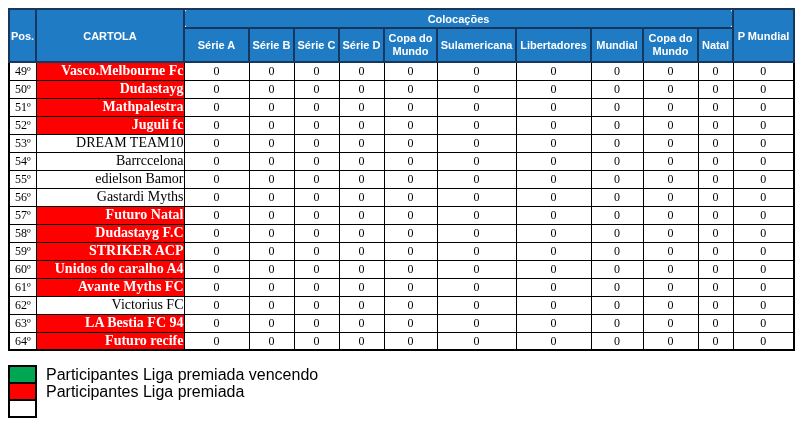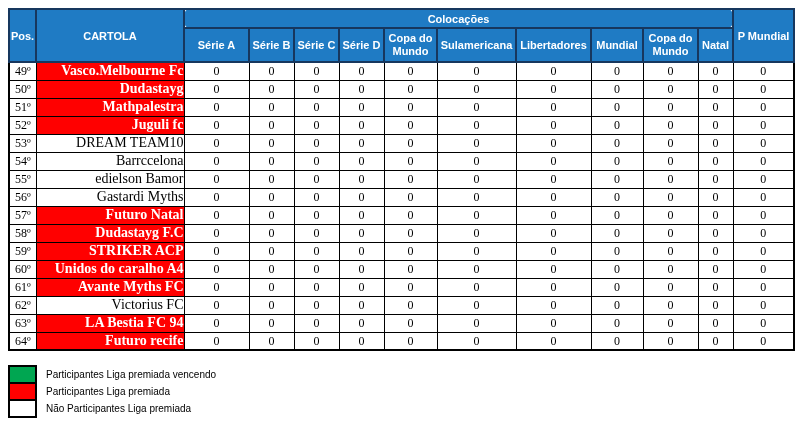--- a/index.html
+++ b/index.html
@@ -34,21 +34,21 @@
     background:var(--premiada-red); color:#ffffff; font-weight:bold;
   }
   
   .legend { position:absolute; left:8px; top:365px; }
   .legend-row { display:flex; align-items:center; height:19px; position:relative; }
   .legend-row + .legend-row { margin-top:-2px; }
   .swatch {
     width:25px; height:15px; border:2px solid #000000; flex:0 0 auto;
     background:#fff;
   }
-  .legend-label { margin-left:9px; font-size:10px; white-space:nowrap; }
+  .legend-label { margin-left:9px; font-size:16px; white-space:nowrap; }
 </style>
 </head>
 <body>
 
 <table class="sheet">
   <colgroup id="cols">
       <col style="width: 27px;">
       <col style="width: 148px;">
       <col style="width: 65px;">
       <col style="width: 45px;">
@@ -330,15 +330,14 @@
   <div class="legend-row">
     <span class="swatch" style="background: rgb(0, 166, 81);"></span>
     <span class="legend-label">Participantes Liga premiada vencendo</span>
   </div>
   <div class="legend-row">
     <span class="swatch" style="background: rgb(255, 0, 0);"></span>
     <span class="legend-label">Participantes Liga premiada</span>
   </div>
   <div class="legend-row">
     <span class="swatch" style="background: rgb(255, 255, 255);"></span>
-    <span class="legend-label">Não Participantes Liga premiada</span>
   </div>
 </div>
 
 </body></html>

